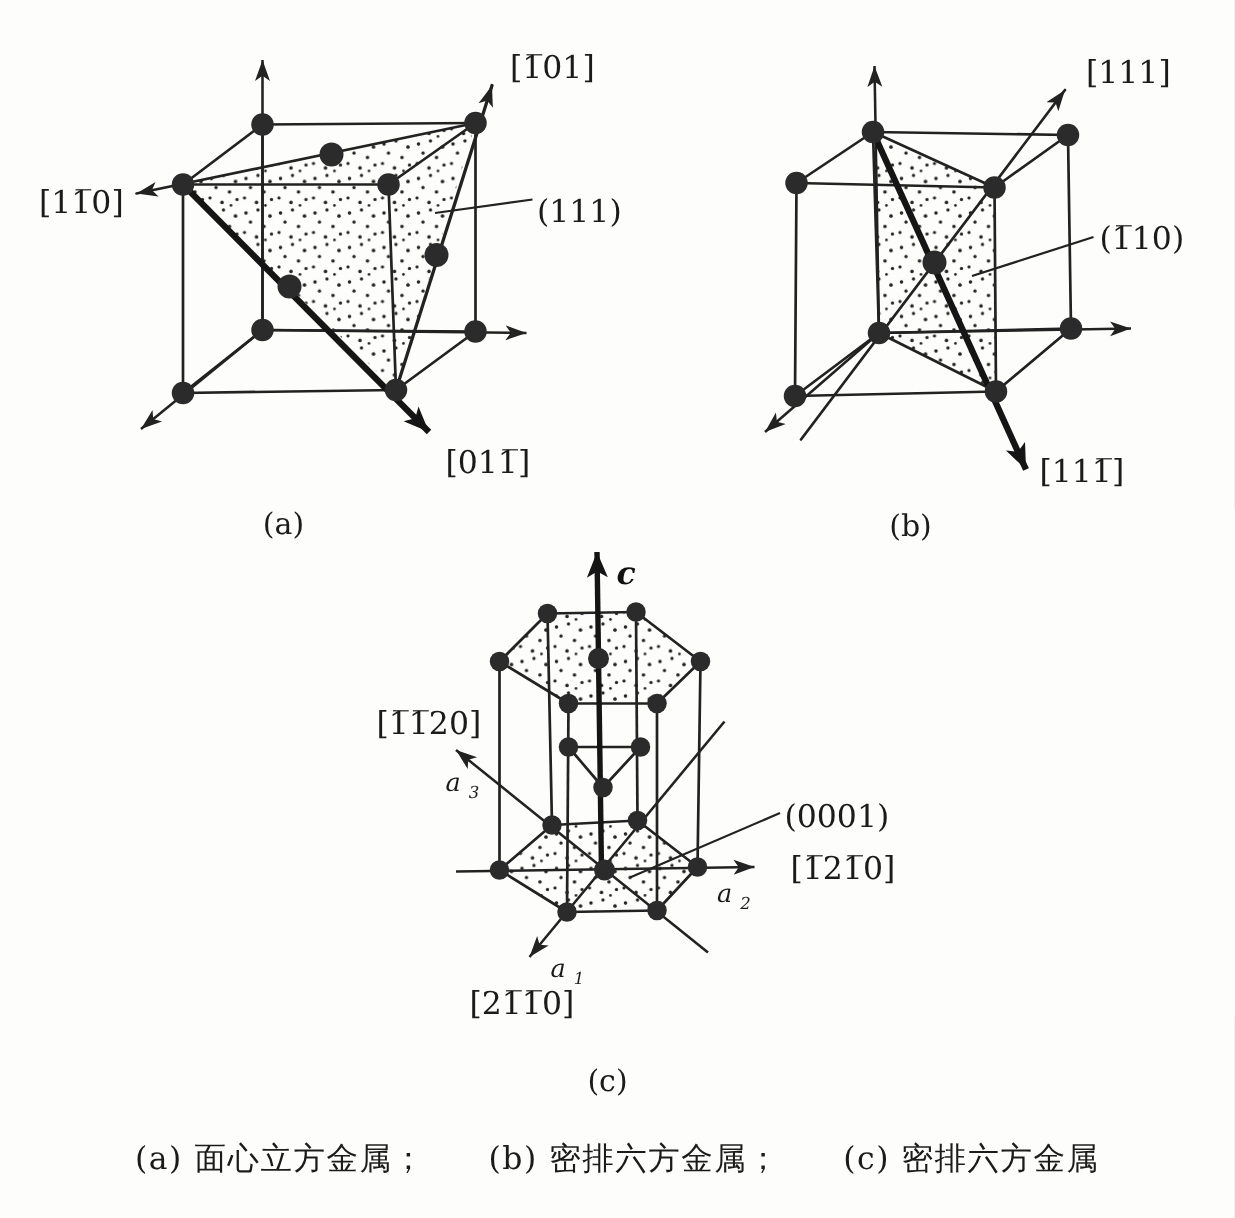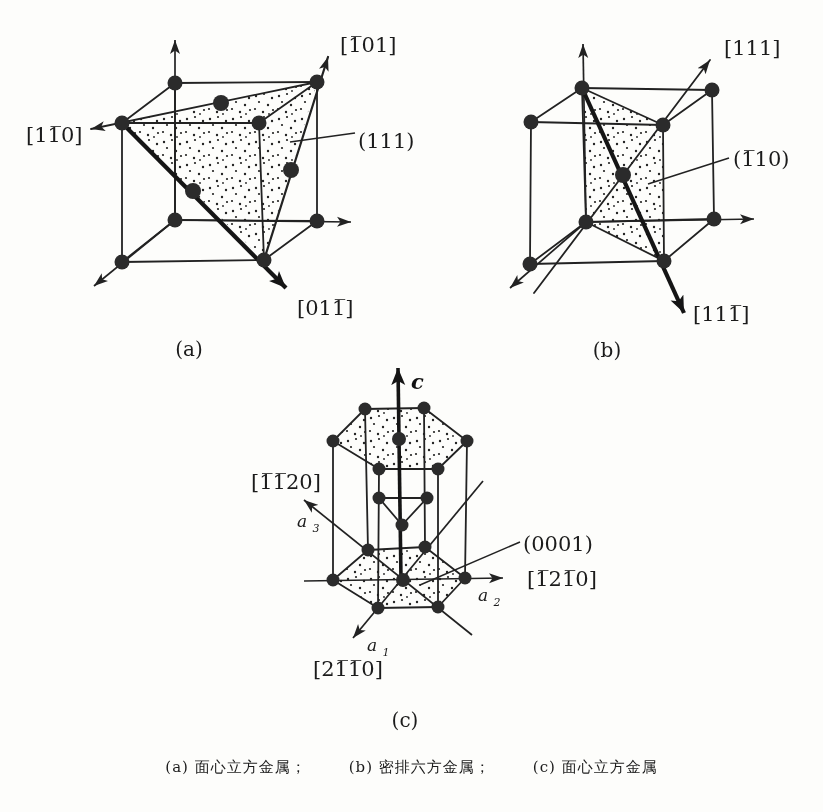--- a/index.html
+++ b/index.html
@@ -11,21 +11,21 @@
   .axis{stroke:#222;stroke-width:1.7;fill:none;}
   .thick{stroke:#151515;stroke-width:4.2;fill:none;}
   .pointer{stroke:#222;stroke-width:1.5;fill:none;}
   .atom{fill:#2b2b2b;}
   .plane{fill:url(#stip);stroke:none;}
   .lbl{fill:#1b1b1b;font-size:21px;}
   .lbl-cap{fill:#1b1b1b;font-size:20px;}
   .lbl-ax{fill:#1b1b1b;font-size:17px;font-style:italic;}
   .lbl-c{fill:#111;font-size:21px;font-style:italic;font-weight:bold;}
   #bottom-caption{position:absolute;left:0;top:758px;width:100%;display:flex;
-       justify-content:center;gap:42px;font-size:15px;color:#1b1b1b;letter-spacing:1px;}
+       justify-content:center;gap:42px;font-size:21px;color:#1b1b1b;letter-spacing:1px;}
 </style>
 </head>
 <body>
 
 <div id="page">
 
 <svg id="fig-svg" width="823" height="750" viewBox="0 0 823 750">
   <defs>
     <pattern id="stip" width="23" height="23" patternUnits="userSpaceOnUse">
       <rect width="23" height="23" fill="none"></rect>
@@ -203,16 +203,16 @@
       <tspan dy="5" font-size="11">1</tspan>
     </text>
     <text class="lbl" x="313" y="676">[21̅1̅0]</text>
     <text class="lbl-cap" x="405" y="727" text-anchor="middle">(c)</text>
   </g>
 </svg>
 
 <div id="bottom-caption">
   <span>(a) 面心立方金属；</span>
   <span>(b) 密排六方金属；</span>
-  <span>(c) 面心立方金属</span>
+  <span>(c) 密排六方金属</span>
 </div>
 
 </div>
 
 </body></html>

